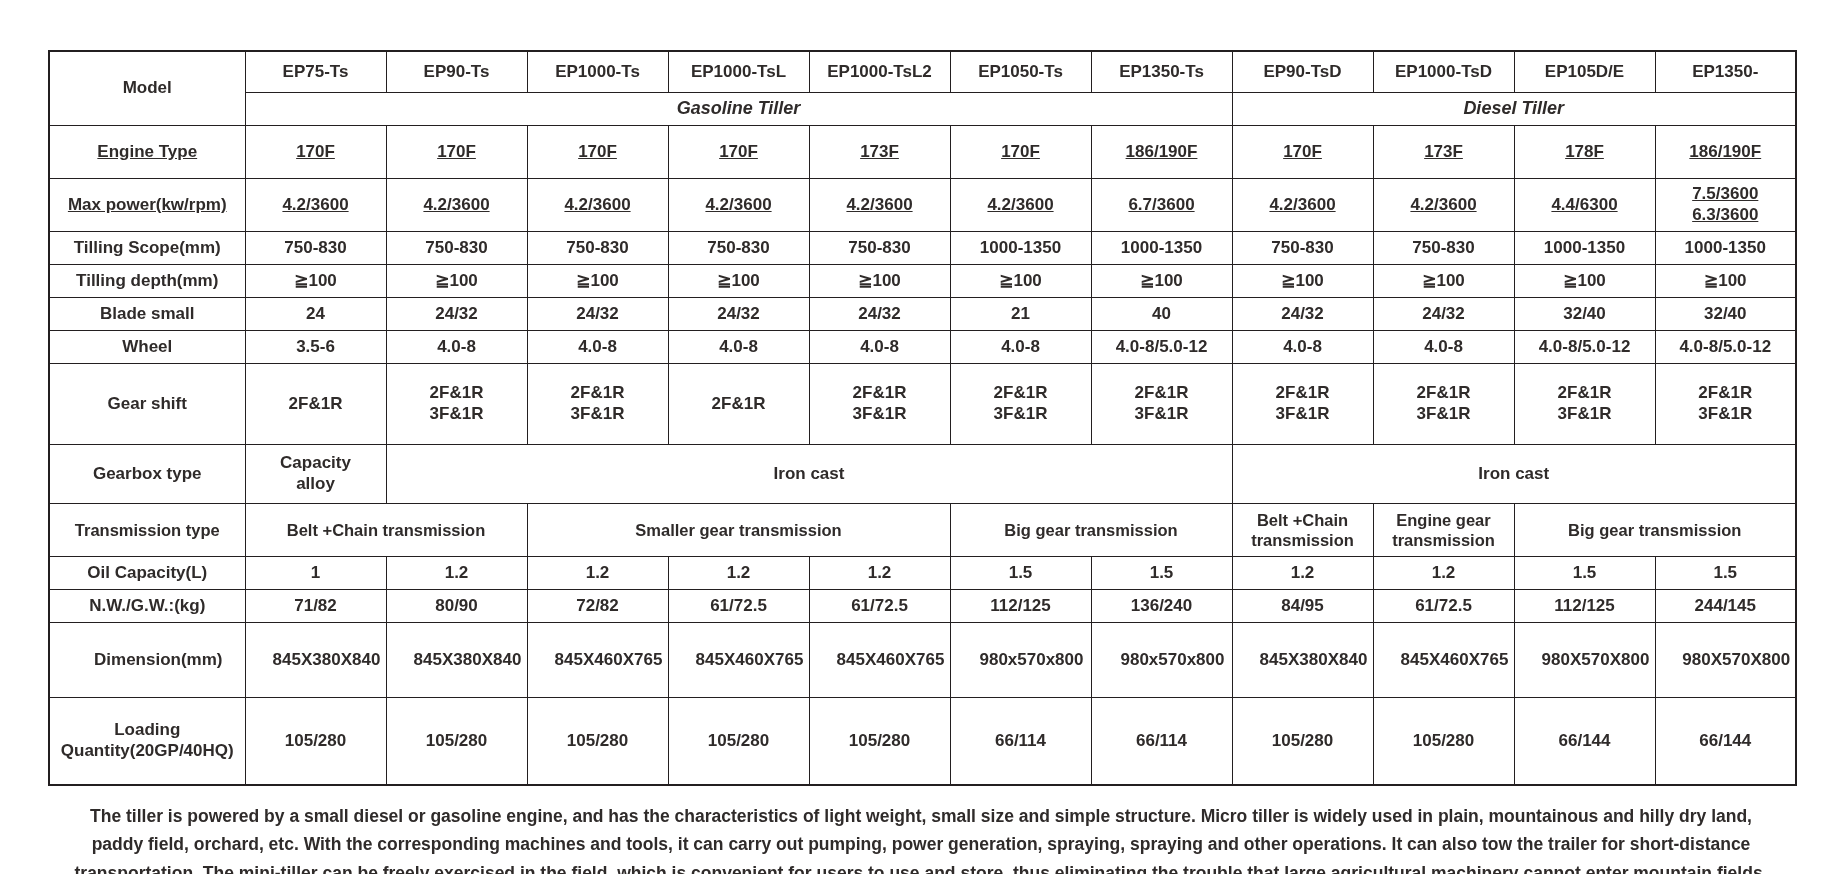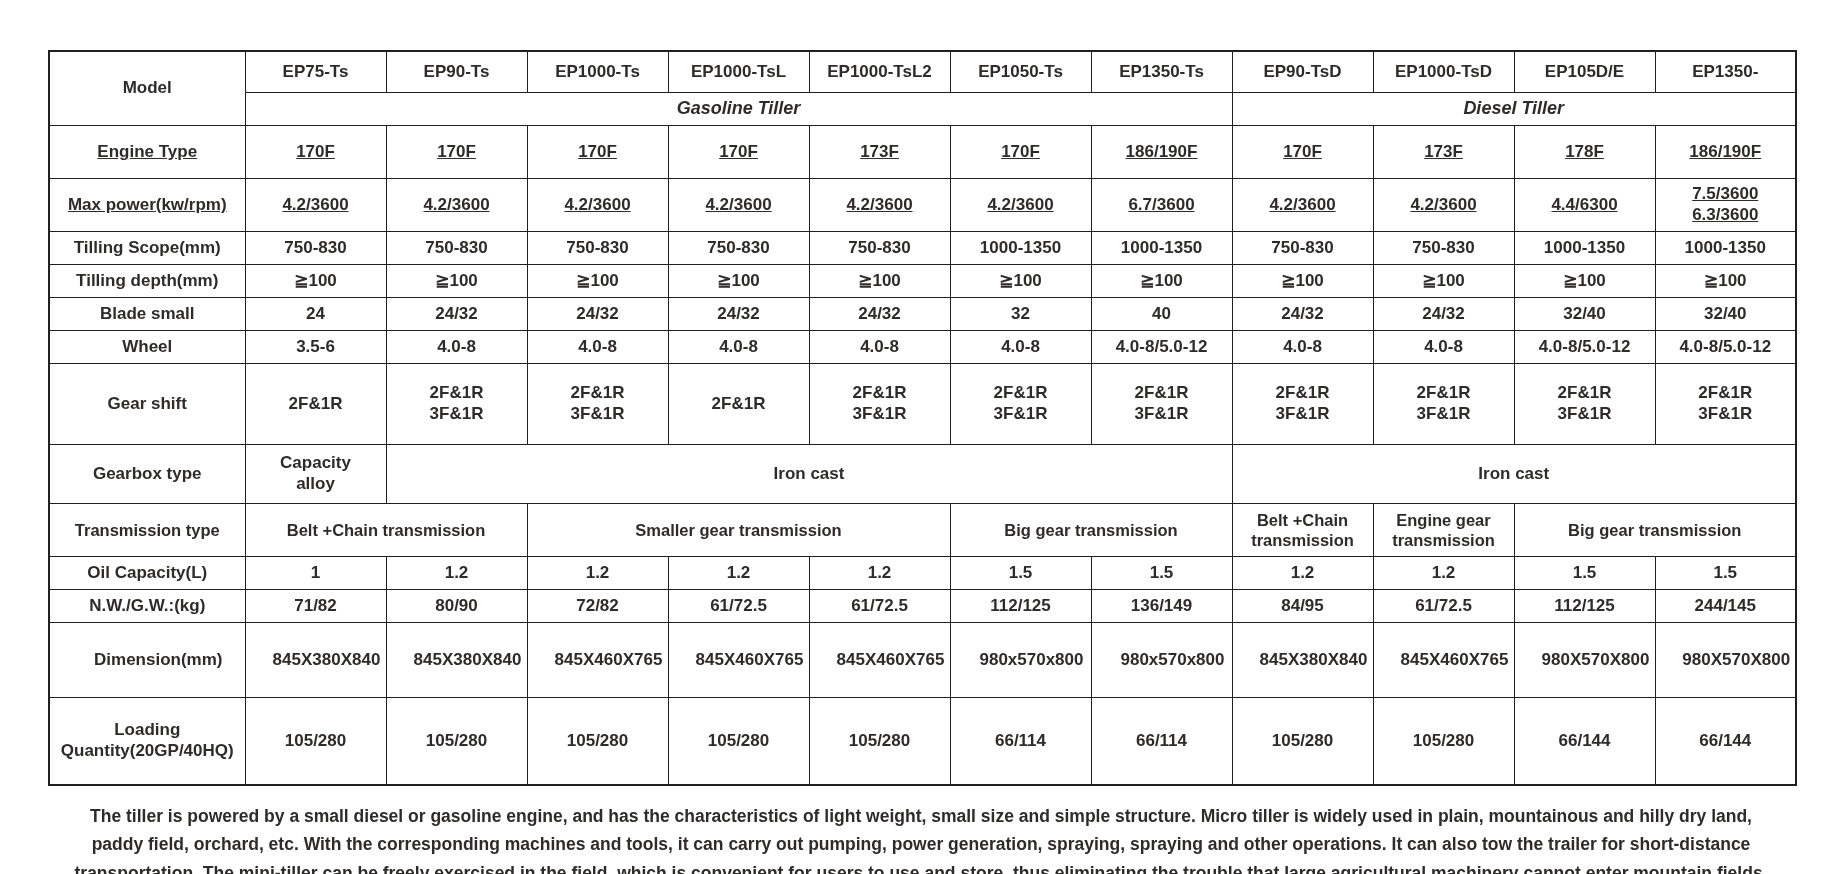--- a/index.html
+++ b/index.html
@@ -174,21 +174,21 @@
         <td>≧100</td>
       </tr>
 
       <tr class="r-slim">
         <td class="rowlabel">Blade small</td>
         <td>24</td>
         <td>24/32</td>
         <td>24/32</td>
         <td>24/32</td>
         <td>24/32</td>
-        <td>32</td>
+        <td>21</td>
         <td>40</td>
         <td>24/32</td>
         <td>24/32</td>
         <td>32/40</td>
         <td>32/40</td>
       </tr>
 
       <tr class="r-slim">
         <td class="rowlabel">Wheel</td>
         <td>3.5-6</td>
@@ -294,21 +294,21 @@
       </tr>
 
       <tr class="r-slim">
         <td class="rowlabel">N.W./G.W.:(kg)</td>
         <td>71/82</td>
         <td>80/90</td>
         <td>72/82</td>
         <td>61/72.5</td>
         <td>61/72.5</td>
         <td>112/125</td>
-        <td>136/149</td>
+        <td>136/240</td>
         <td>84/95</td>
         <td>61/72.5</td>
         <td>112/125</td>
         <td>244/145</td>
       </tr>
 
       <tr class="r-dim">
         <td class="rowlabel">Dimension(mm)</td>
         <td>845X380X840</td>
         <td>845X380X840</td>

